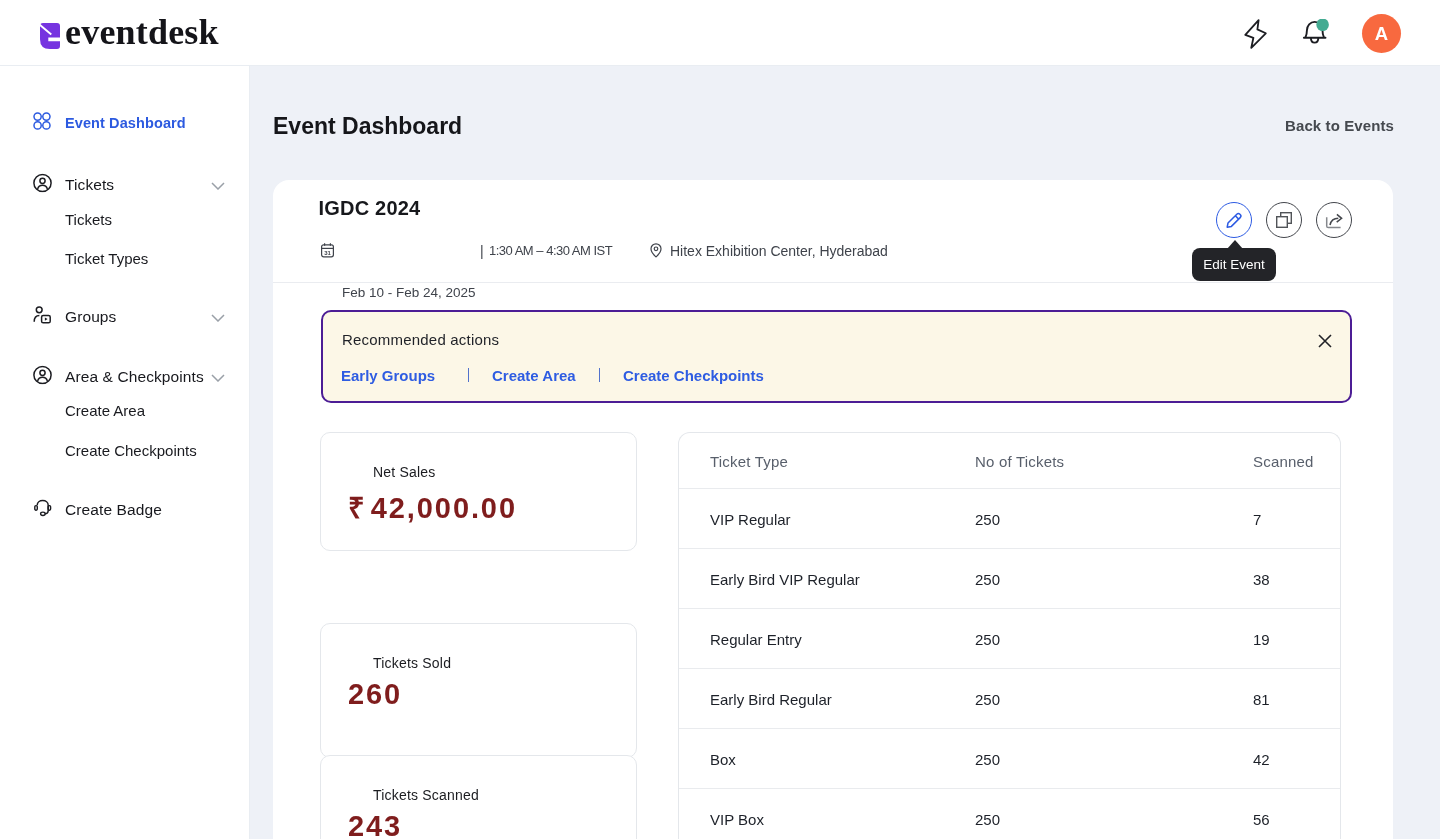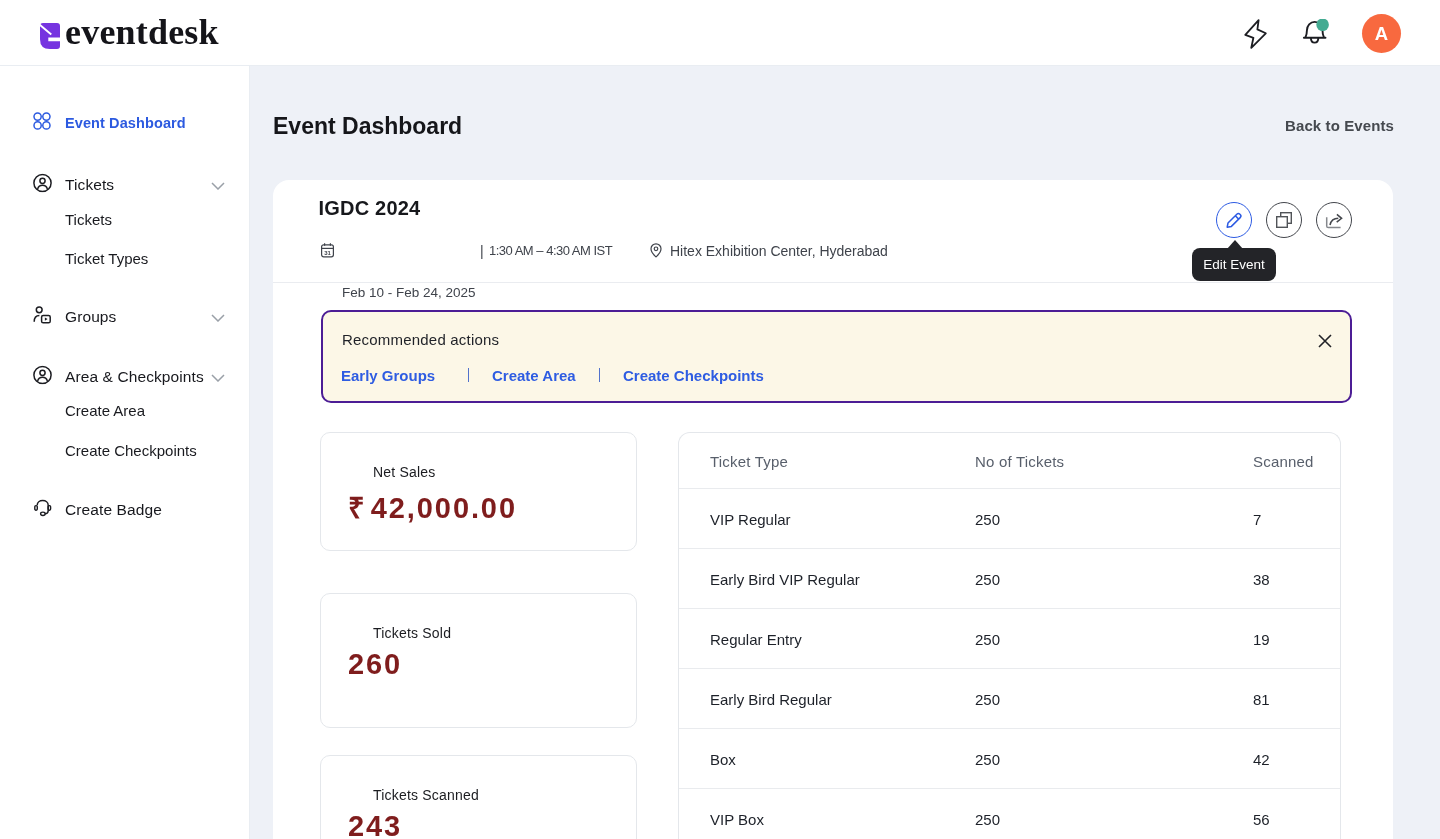--- a/index.html
+++ b/index.html
@@ -50,21 +50,21 @@
   .banner-links { position:absolute; left:18px; top:55px; font-size:15px; font-weight:700; color:#2e5ce2; }
   .blink { position:absolute; top:0; white-space:nowrap; }
   .bsep { position:absolute; top:1px; width:1.2px; height:14px; background:#5272cc; }
   .bx { position:absolute; left:990px; top:17px; width:24px; height:24px; }
 
   
   .stat { position:absolute; left:320px; width:317px; background:#ffffff; border:1px solid #e4e7eb; border-radius:10px; }
   .stat .slabel { position:absolute; left:29px; top:31px; font-size:14px; color:#1b1c20; letter-spacing:0.2px;margin-left:23px; }
   .stat .svalue { position:absolute; left:27px; top:54px; font-size:29px; font-weight:700; color:#7f1d1d; letter-spacing:1.9px; }
   .stat1 { top:432px; height:119px; }
-  .stat2 { top:593px; height:135px; }
+  .stat2 { top:623px; height:135px; }
   .stat3 { top:755px; height:117px; }
 
   
   .ttable { position:absolute; left:678px; top:432px; width:663px; height:500px; background:#fff; border:1px solid #e4e7eb; border-radius:12px 12px 0 0; border-bottom:none; }
   .thead { position:absolute; top:0; left:0; width:663px; height:55px; font-size:15px; color:#585f6b; letter-spacing:0.2px; }
   .trow { position:absolute; left:0; width:661px; height:60px; border-top:1px solid #e9ebee; font-size:15px; color:#1d2129; }
   .tc { position:absolute; top:50%; transform:translateY(-50%); white-space:nowrap; }
   .c1 { left:31px; } .c2 { left:296px; } .c3 { left:574px; }
 </style>
 </head>

